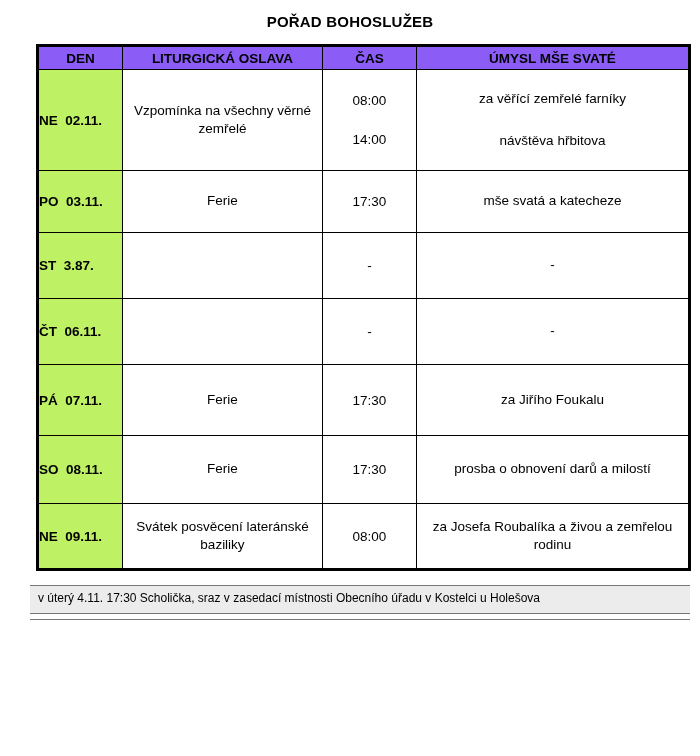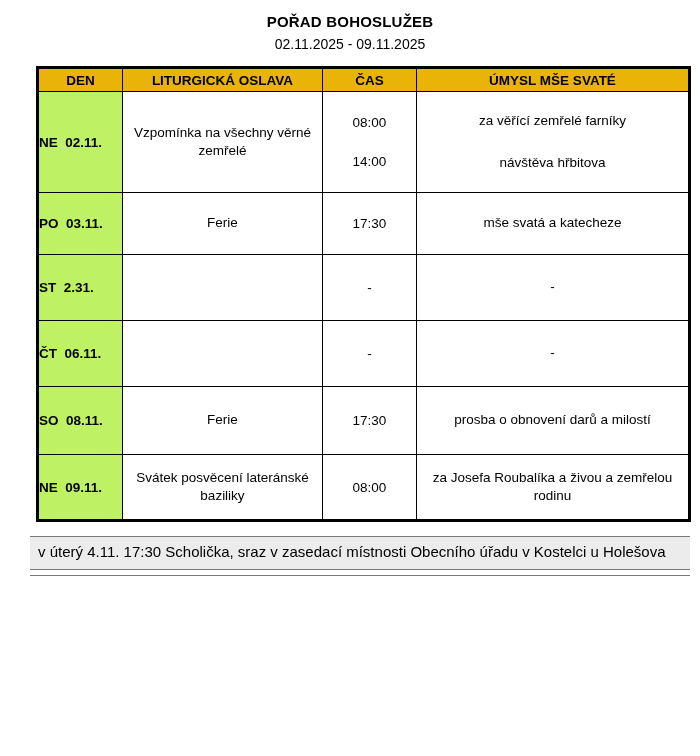--- a/index.html
+++ b/index.html
@@ -21,21 +21,21 @@
     width:652px;
     border:3px solid #000;
   }
   table.schedule th, table.schedule td{
     border:1px solid #000;
     padding:0;
     font-size:13.5px;
     vertical-align:middle;
   }
   table.schedule th{
-    background:#eab308;
+    background:#8b5cf6;
     font-weight:bold;
     height:22px;
     text-align:center;
   }
   td.day{
     background:#bef264;
     font-weight:bold;
     text-align:left;
     padding-left:7px;
     white-space:pre;
@@ -52,37 +52,36 @@
   tr.r4 td{height:65px;}
   tr.r5 td{height:70px;}
   tr.r6 td{height:67px;}
   tr.r7 td{height:64px;}
   .footer{
     margin:14px 10px 0 30px;
     background:#ececec;
     border-top:1px solid #777;
     border-bottom:1px solid #777;
     padding:4px 8px 6px 8px;
-    font-size:15px;
+    font-size:12px;
     line-height:1.45;
   }
   .bottom-line{
     margin:4px 10px 0 30px;
     border-bottom:1px solid #777;
     height:1px;
   }
 </style>
 </head>
 <body>
 
 <div class="page">
 
   <div class="titleblock">
     <div class="title">POŘAD BOHOSLUŽEB</div>
-    <div class="daterange">02.11.2025 - 09.11.2025</div>
   </div>
 
   <table class="schedule">
     <colgroup>
       <col style="width:85px">
       <col style="width:200px">
       <col style="width:94px">
       <col style="width:273px">
     </colgroup>
     <thead>
@@ -113,33 +112,39 @@
 
       <tr class="r1">
         <td class="day">PO  03.11.</td>
         <td class="cel">Ferie</td>
         <td class="time">17:30</td>
         <td class="int">mše svatá a katecheze</td>
       </tr>
 
 
       <tr class="r3">
-        <td class="day">ST  2.31.</td>
+        <td class="day">ST  3.87.</td>
         <td class="cel"></td>
         <td class="time">-</td>
         <td class="int">-</td>
       </tr>
 
       <tr class="r4">
         <td class="day">ČT  06.11.</td>
         <td class="cel"></td>
         <td class="time">-</td>
         <td class="int">-</td>
       </tr>
 
+      <tr class="r5">
+        <td class="day">PÁ  07.11.</td>
+        <td class="cel">Ferie</td>
+        <td class="time">17:30</td>
+        <td class="int">za Jiřího Foukalu</td>
+      </tr>
 
       <tr class="r6">
         <td class="day">SO  08.11.</td>
         <td class="cel">Ferie</td>
         <td class="time">17:30</td>
         <td class="int">prosba o obnovení darů a milostí</td>
       </tr>
 
       <tr class="r7">
         <td class="day">NE  09.11.</td>

